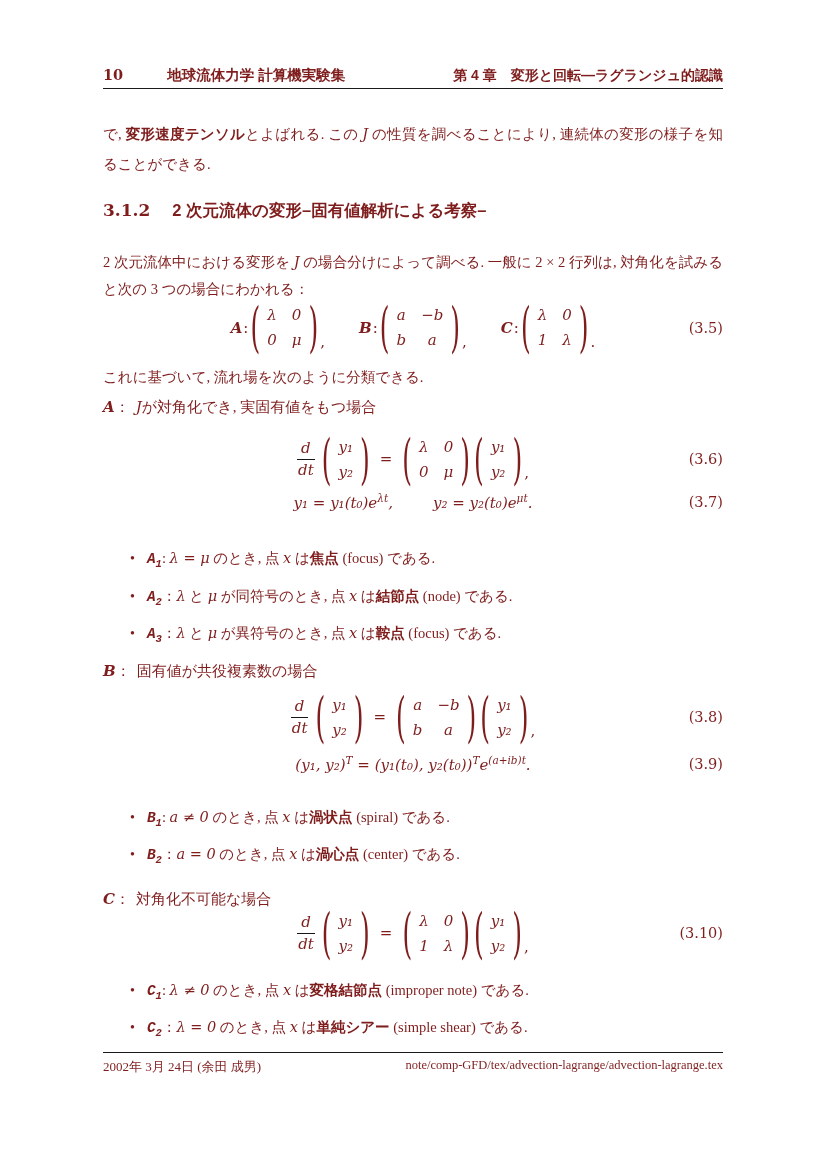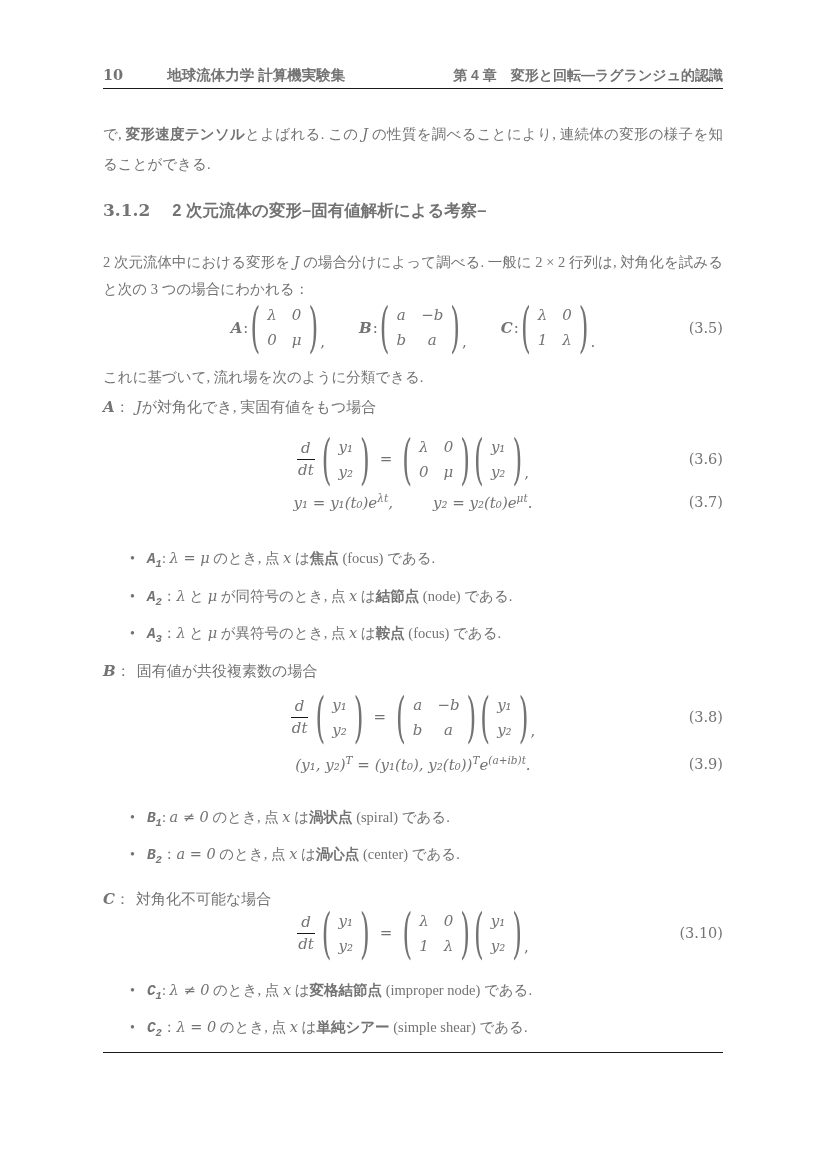--- a/index.html
+++ b/index.html
@@ -1,17 +1,17 @@
 <!DOCTYPE html>
 <html><head>
 <meta charset="utf-8">
 <style>
   html,body{margin:0;padding:0;background:#e8e8e8;}
   .page{position:relative;width:826px;height:1169px;background:#ffffff;margin:0 auto;
-        font-family:"Liberation Serif","DejaVu Serif",serif;color:#737373;overflow:hidden;}
+        font-family:"Liberation Serif","DejaVu Serif",serif;color:#7f1d1d;overflow:hidden;}
   .abs{position:absolute;}
   .content{left:103px;width:620px;}
 
   
   .hdr{top:66px;display:flex;align-items:baseline;font-size:14.5px;font-weight:700;}
   .pgnum{font-family:"DejaVu Serif",serif;margin-right:44px;}
   .goth{font-family:"Liberation Sans","DejaVu Sans",sans-serif;font-weight:700;}
   .hdr-right{margin-left:auto;font-size:14px;}
   .rule{height:1.4px;background:#1a1a1a;}
 
@@ -288,22 +288,26 @@
           <span>y₂</span>
         </span>
         <span class="paren">)</span>
       </span>
     <span class="trail">,</span>
     <span class="eqnum">(3.10)</span>
   </div>
 
   <div class="abs bullet" style="top:981px;left:130px;width:593px">
     <span class="dot">•</span>
-    <span><span class="blabel"><span>C</span><sub>1</sub></span><span>: </span><span class="bm">λ ≠ 0</span><span> のとき, 点 </span><span class="bm">x</span><span> は</span><span class="bm"></span><span></span><span class="b-goth">変格結節点</span><span> (improper node) である.</span></span>
+    <span><span class="blabel"><span>C</span><sub>1</sub></span><span>: </span><span class="bm">λ ≠ 0</span><span> のとき, 点 </span><span class="bm">x</span><span> は</span><span class="bm"></span><span></span><span class="b-goth">変格結節点</span><span> (improper note) である.</span></span>
   </div>
   <div class="abs bullet" style="top:1018px;left:130px;width:593px">
     <span class="dot">•</span>
     <span><span class="blabel"><span>C</span><sub>2</sub></span><span>：</span><span class="bm">λ = 0</span><span> のとき, 点 </span><span class="bm">x</span><span> は</span><span class="bm"></span><span></span><span class="b-goth">単純シアー</span><span> (simple shear) である.</span></span>
   </div>
 
   <div class="abs content" style="top:1052px;height:1px;background:#1a1a1a"></div>
+  <div class="abs content foot" style="top:1058px">
+    <span>2002年 3月 24日 (余田 成男)</span>
+    <span class="foot-right">note/comp-GFD/tex/advection-lagrange/advection-lagrange.tex</span>
+  </div>
 
 </div>
 
 </body></html>

